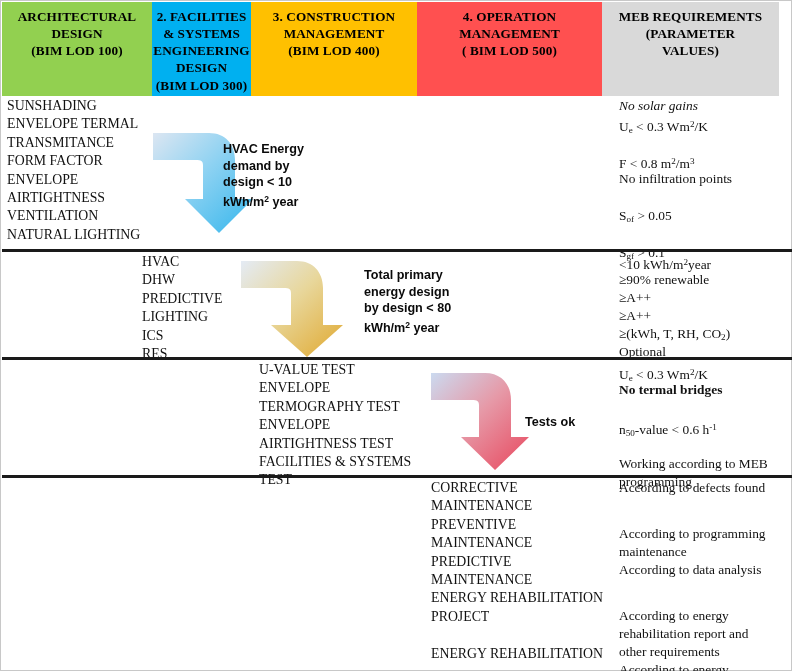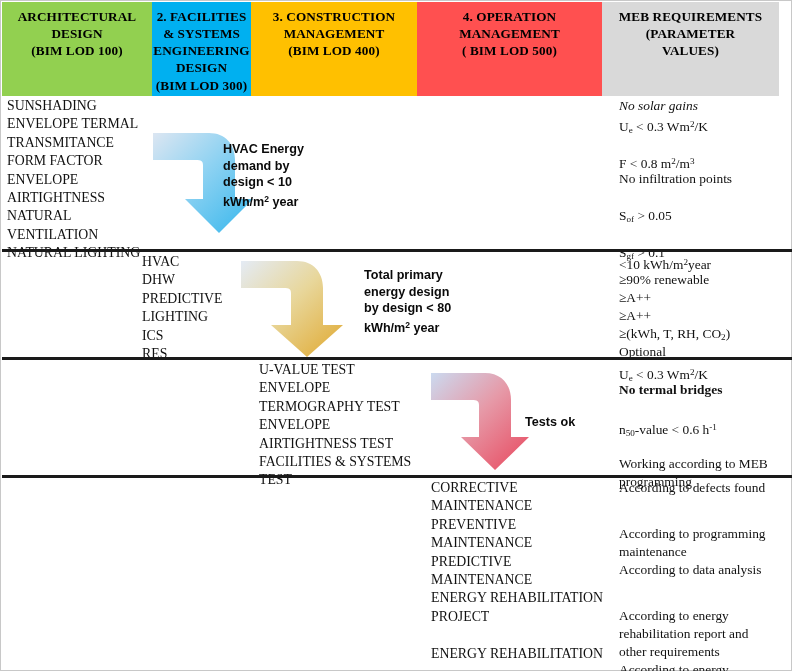--- a/index.html
+++ b/index.html
@@ -143,21 +143,20 @@
     </div>
   </div>
 
   <div class="stage-list" style="left:6px; top:96px;">
     <div>SUNSHADING</div>
     <div>ENVELOPE TERMAL</div>
     <div>TRANSMITANCE</div>
     <div>FORM FACTOR</div>
     <div>ENVELOPE</div>
     <div>AIRTIGHTNESS</div>
-    <div>NATURAL</div>
     <div>VENTILATION</div>
     <div>NATURAL LIGHTING</div>
   </div>
 
   <svg class="arrow" style="left:150px; top:126px;" width="110" height="110" viewBox="0 0 110 110">
     <defs>
       <linearGradient id="gradBlue" x1="0" y1="0" x2="1" y2="1">
         <stop offset="0%" stop-color="#DCE6F2"></stop>
         <stop offset="45%" stop-color="#8ED2F2"></stop>
         <stop offset="100%" stop-color="#35B6EC"></stop>

